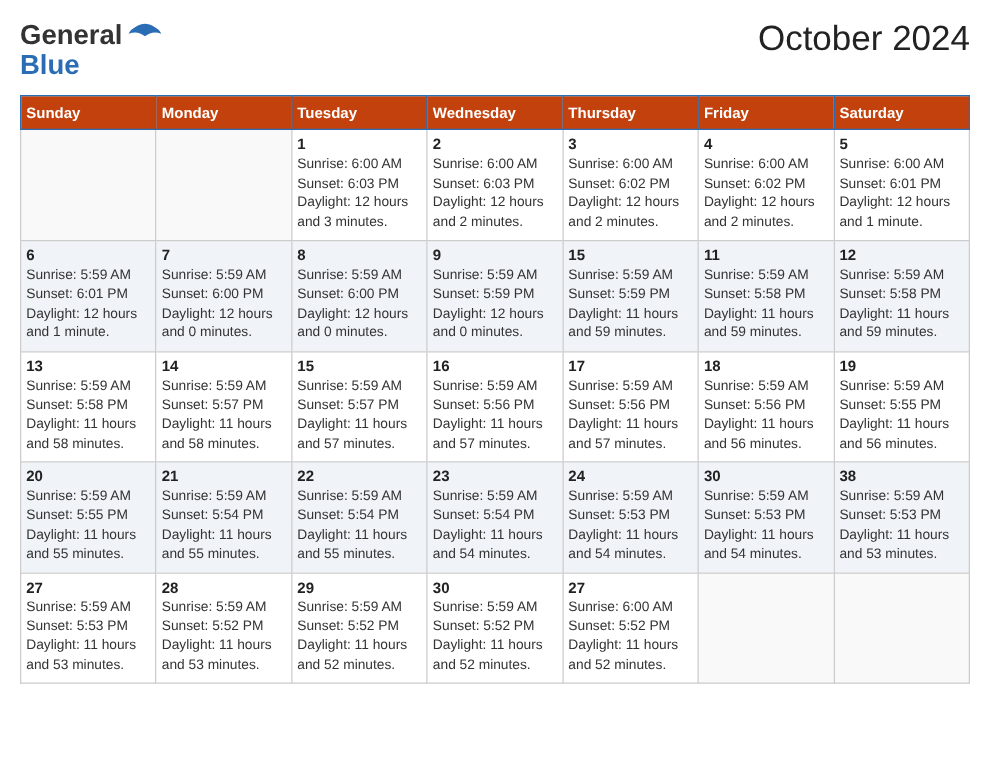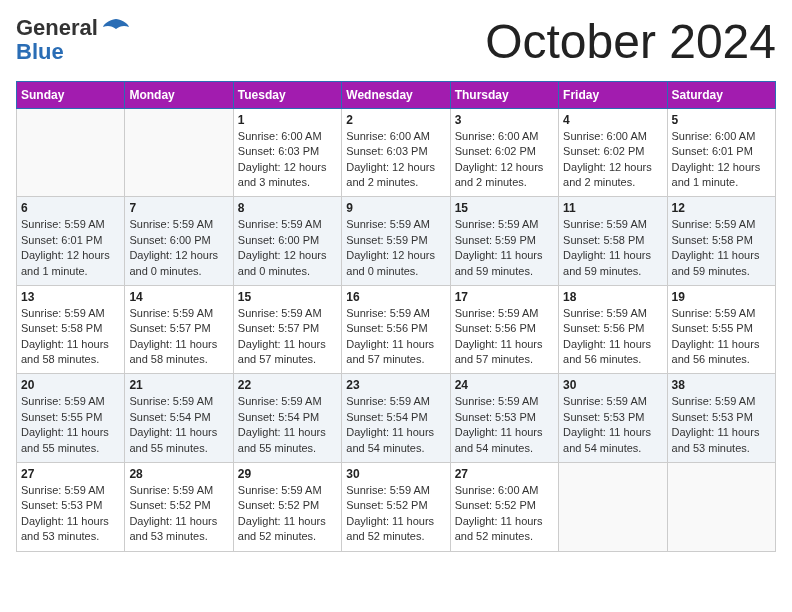--- a/index.html
+++ b/index.html
@@ -34,37 +34,37 @@
       margin-left: 4px;
     }
     .logo-row {
       display: flex;
       align-items: center;
     }
     .title-section {
       text-align: right;
     }
     .month-title {
-      font-size: 48px;
+      font-size: 28px;
       font-weight: normal;
       color: #222;
       line-height: 1.1;
       text-align: center;
     }
     .subtitle {
       font-size: 15px;
       color: #555;
     }
     .calendar {
       width: 100%;
       border-collapse: collapse;
       font-size: 11px;
     }
     .calendar thead tr th {
-      background: #a21caf;
+      background: #c2410c;
       color: #fff;
       padding: 6px 4px;
       text-align: left;
       font-size: 12px;
       font-weight: bold;
       border: 1px solid #2a6db5;
     }
     .calendar tbody tr td {
       border: 1px solid #ccc;
       vertical-align: top;

